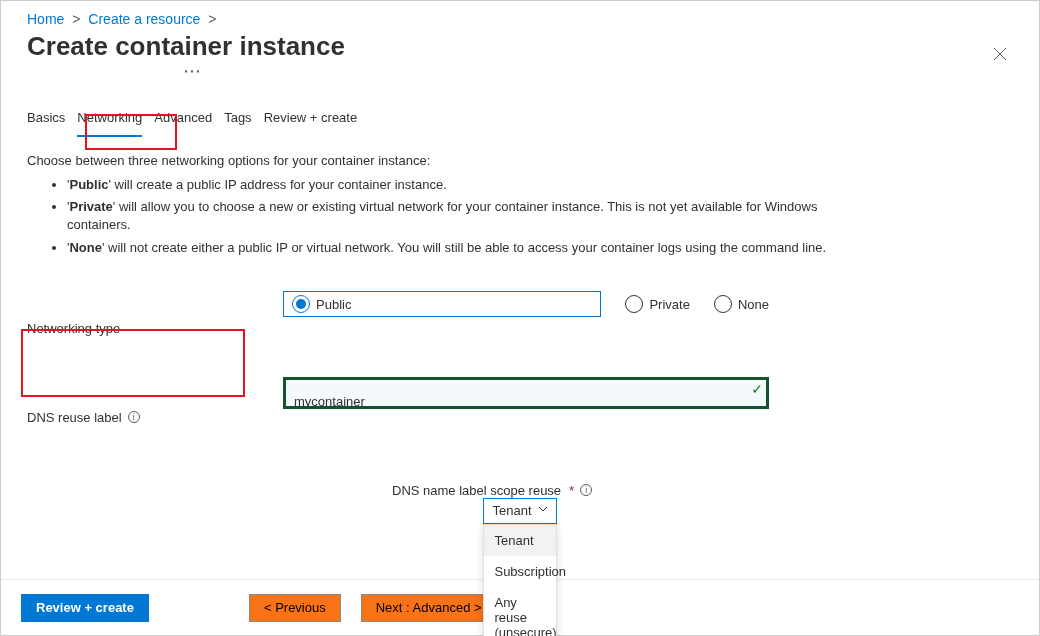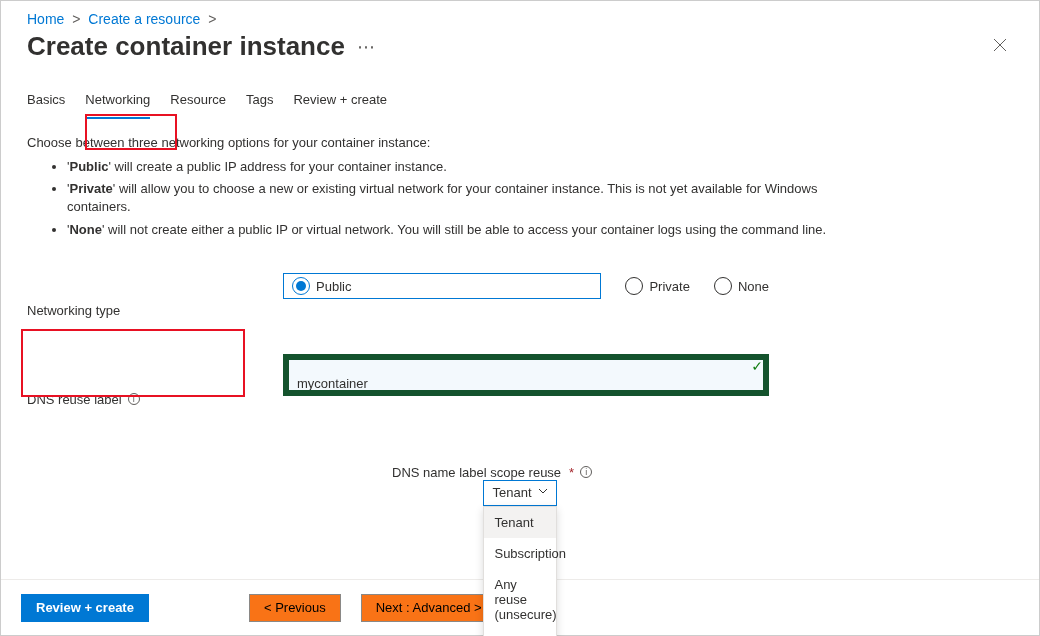--- a/index.html
+++ b/index.html
@@ -11,21 +11,21 @@
   .crumbs a { color: #0078d4; text-decoration: none; cursor: pointer; }
   .crumbs .sep { color: #605e5c; padding: 0 4px; }
 
   
   .header { display: flex; align-items: center; justify-content: space-between; padding: 4px 26px 24px 26px; }
   .header h1 { margin: 0; font-size: 26px; font-weight: 600; color: #323130; }
   .header .dots { margin-left: 12px; color: #605e5c; font-size: 18px; line-height: 1; }
   .close-btn { cursor: pointer; font-size: 16px; color: #605e5c; padding: 6px; }
 
   
-  .tabs { display: flex; gap: 20px; padding: 0 26px; border-bottom: 0; }
+  .tabs { display: flex; gap: 12px; padding: 0 26px; border-bottom: 0; }
   .tab { padding: 6px 0 10px 0; cursor: pointer; color: #323130; }
   .tab.active { border-bottom: 2px solid #0078d4; font-weight: 400; }
 
   
   .hl { position: absolute; border: 2px solid #e3008c; pointer-events: none; }
   
   .hl-tab { left: 84px; top: 113px; width: 92px; height: 36px; border-color: #e81123; }
   .hl-fields { left: 20px; top: 328px; width: 224px; height: 68px; border-color: #e81123; }
 
   
@@ -42,21 +42,21 @@
   .req { color: #a4262c; margin-left: 2px; }
 
   
   .radios { display: flex; gap: 24px; align-items: center; }
   .radio { display: flex; align-items: center; gap: 6px; cursor: pointer; }
   .radio .circ { width: 18px; height: 18px; border: 1px solid #323130; border-radius: 50%; display: inline-flex; align-items: center; justify-content: center; }
   .radio.sel .circ { border-color: #0078d4; }
   .radio.sel .circ::after { content: ""; width: 10px; height: 10px; background: #0078d4; border-radius: 50%; }
 
   
-  .txt { width: 100%; height: 42px; border: 6px solid #14532d; background: #f3f9fd; padding: 16px 28px 0 8px; font-size: 13px; font-family: inherit; color: #323130; }
+  .txt { width: 100%; height: 32px; border: 3px solid #14532d; background: #f3f9fd; padding: 16px 28px 0 8px; font-size: 13px; font-family: inherit; color: #323130; }
   .txt-wrap { position: relative; }
   .check { position: absolute; right: 6px; top: 4px; color: #107c10; font-size: 14px; }
 
   
   .sel-wrap { position: relative; width: 100%; }
   .sel { width: 100%; height: 26px; border: 1px solid #0078d4; background: #fff; padding: 0 24px 0 8px; font-size: 13px; display: flex; align-items: center; cursor: pointer; }
   .chev { position: absolute; right: 8px; top: 5px; pointer-events: none; }
   .dropdown { position: absolute; top: 26px; left: 0; width: 100%; background: #fff; border: 1px solid #e1dfdd; box-shadow: 0 3px 8px rgba(0,0,0,0.15); z-index: 10; }
   .dropdown .opt { padding: 8px 10px; cursor: pointer; }
   .dropdown .opt.hover { background: #f3f2f1; }
@@ -79,35 +79,35 @@
 <div class="page">
 
   <div class="crumbs">
     <a>Home</a>
     <span class="sep">&gt;</span>
     <a>Create a resource</a>
     <span class="sep">&gt;</span>
   </div>
 
   <div class="header">
-    <div style="display:flex;align-items:center;">
+    <div style="display:flex;align-items:center;flex-direction:column;">
       <h1>Create container instance</h1>
       <span class="dots">⋯</span>
     </div>
     <div class="close-btn">
       <svg width="14" height="14" viewBox="0 0 14 14">
           <path d="M1 1 L13 13 M13 1 L1 13" stroke="#605e5c" stroke-width="1"></path>
         </svg>
     </div>
   </div>
 
   <div class="tabs">
     <div class="tab">Basics</div>
     <div class="tab active">Networking</div>
-    <div class="tab">Resource</div>
+    <div class="tab">Advanced</div>
     <div class="tab">Tags</div>
     <div class="tab">Review + create</div>
   </div>
 
   <div class="intro">
     <div>Choose between three networking options for your container instance:</div>
     <ul>
       <li>'<b>Public</b><span>' will create a public IP address for your container instance.</span></li>
       <li>'<b>Private</b><span>' will allow you to choose a new or existing virtual network for your container instance. This is not yet available for Windows containers.</span></li>
       <li>'<b>None</b><span>' will not create either a public IP or virtual network. You will still be able to access your container logs using the command line.</span></li>

